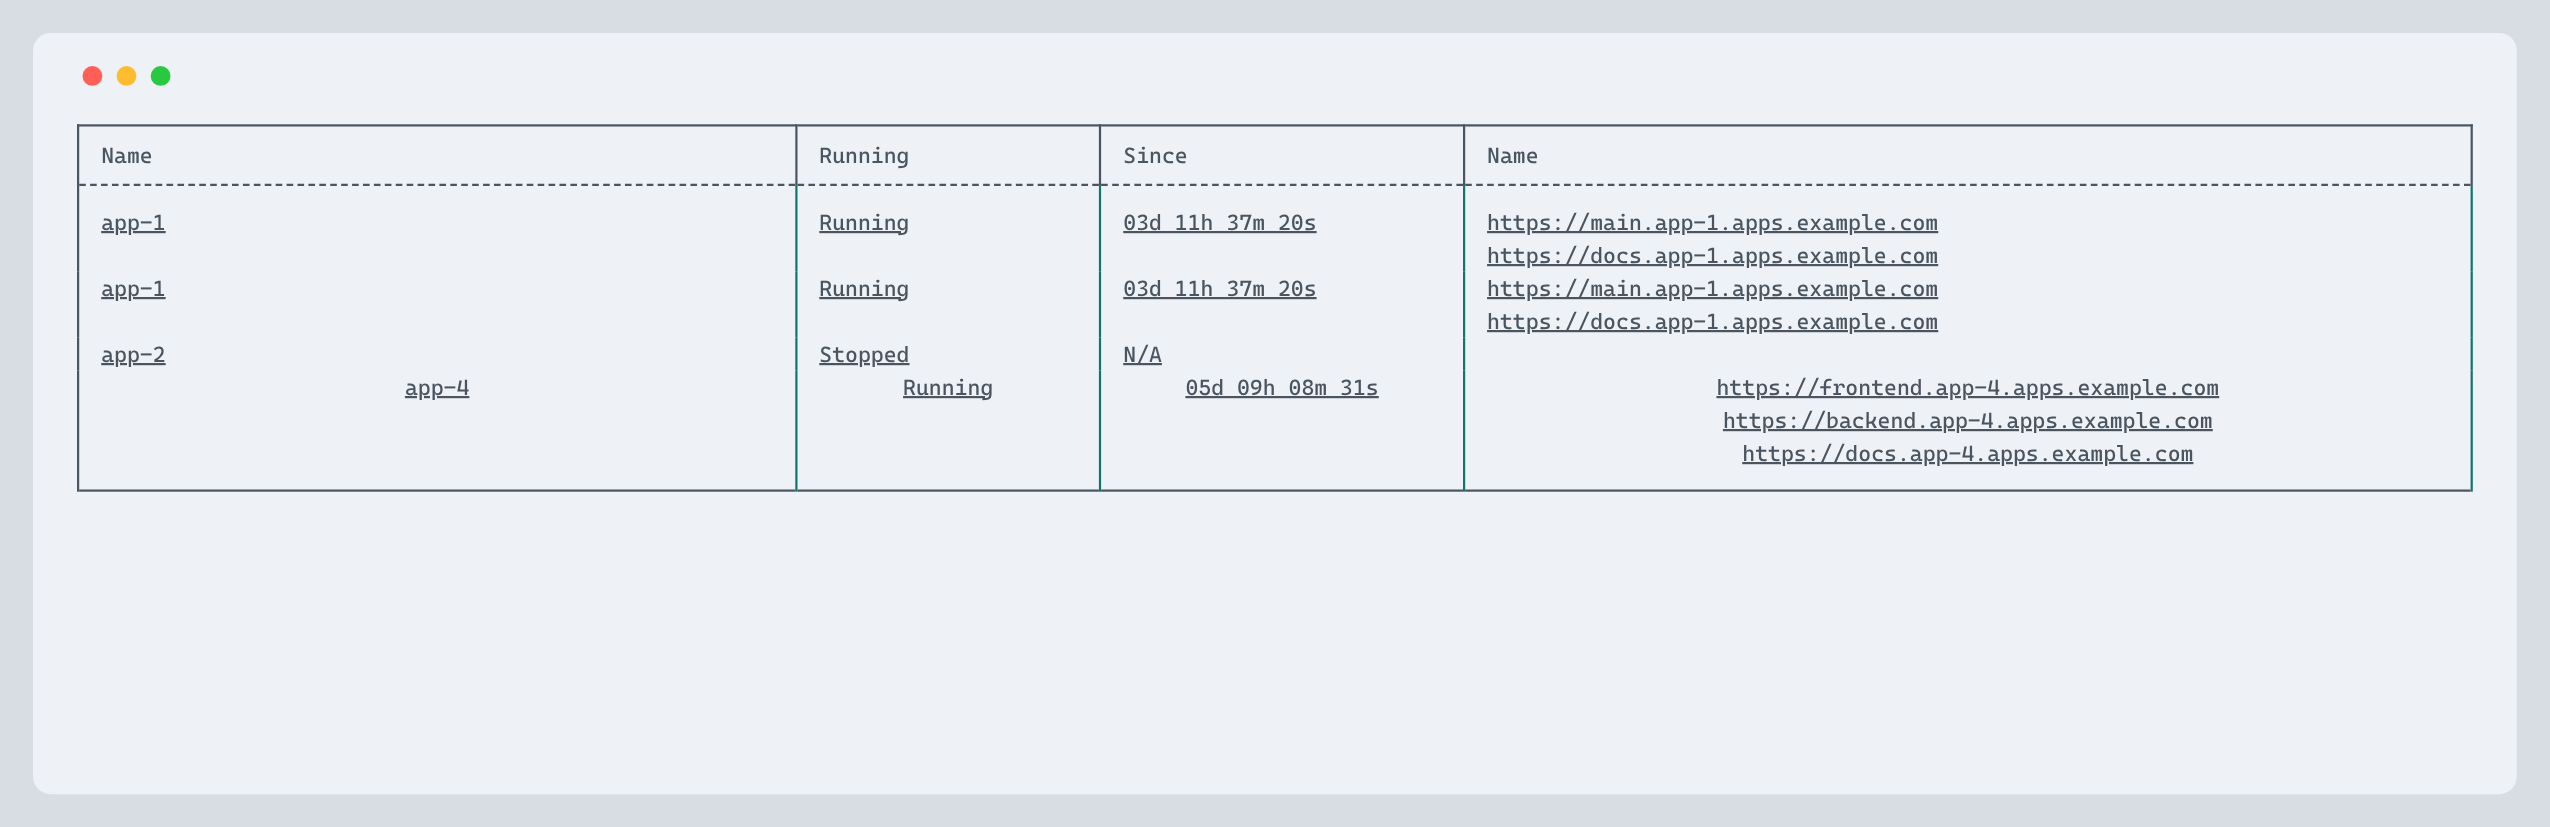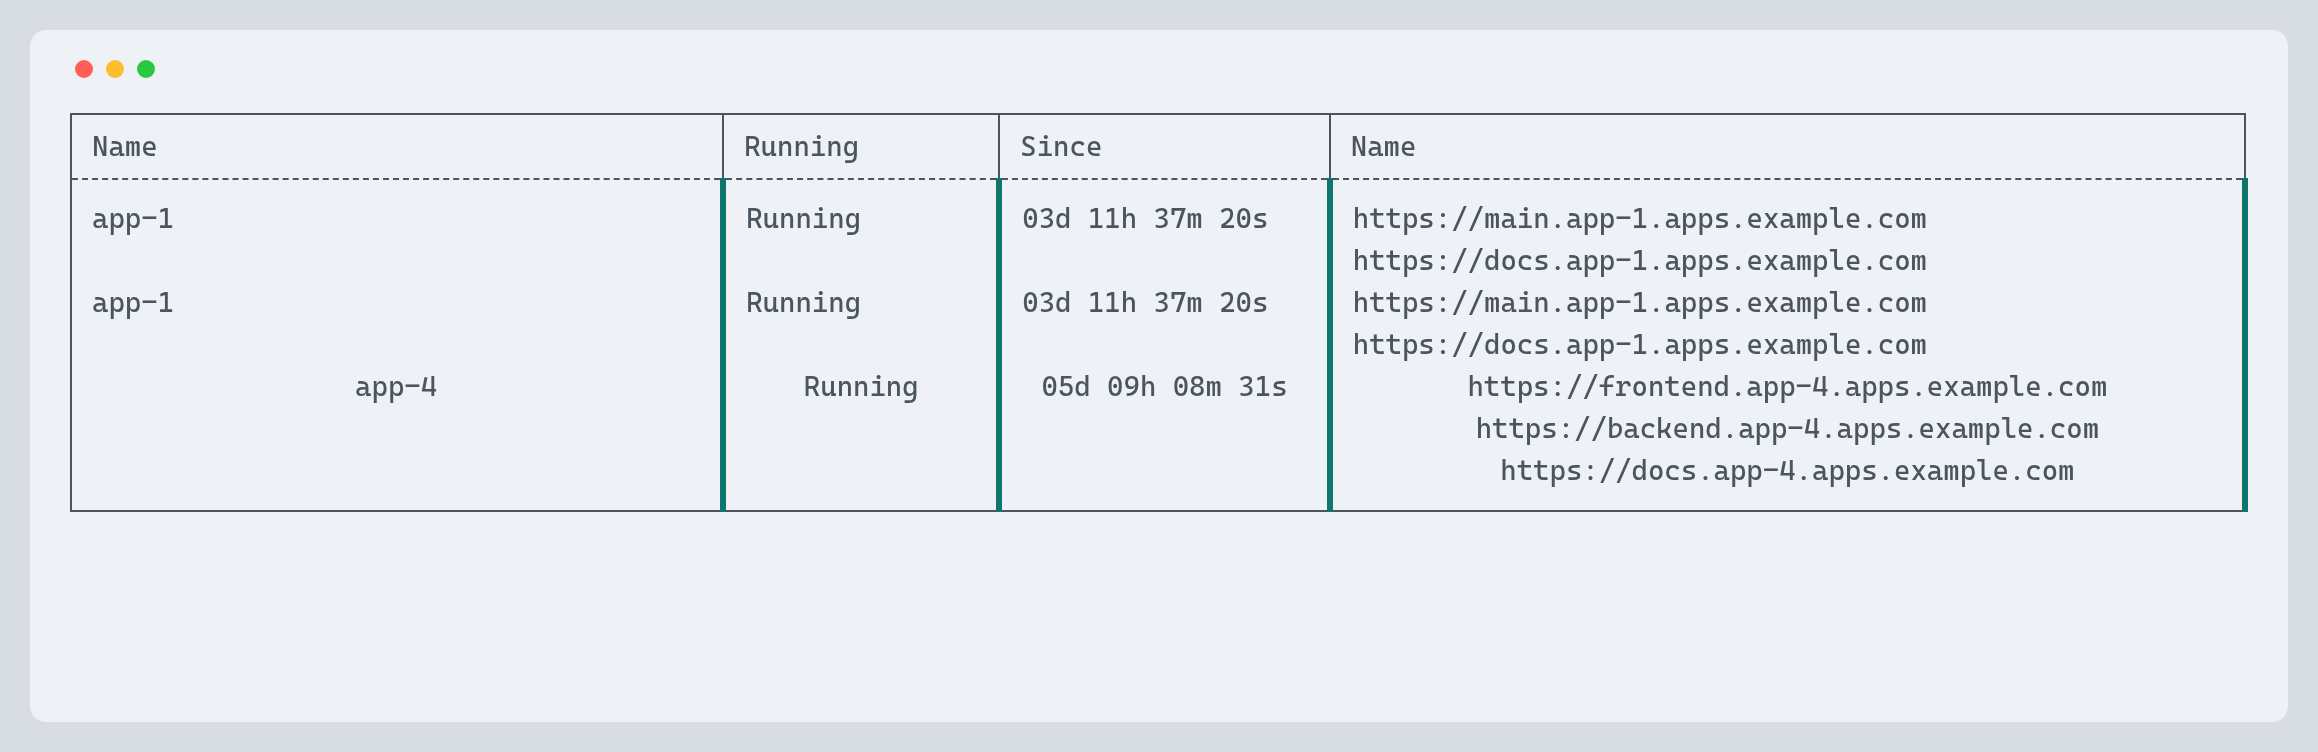--- a/index.html
+++ b/index.html
@@ -32,40 +32,41 @@
       border-radius: 50%;
     }
     .dot-red { background: #ff5f57; }
     .dot-yellow { background: #febc2e; }
     .dot-green { background: #28c840; }
     
     .app-table {
       width: 100%;
       border-collapse: collapse;
       border: 2px solid #4a5560;
-      font-size: 28px;
+      font-size: 20px;
       color: #4a5560;
       table-layout: fixed;
     }
     .app-table th {
       text-align: left;
       font-weight: normal;
       padding: 12px 20px;
       border: 2px solid #4a5560;
       border-bottom-style: dashed;
       vertical-align: top;
       line-height: 1.4;
     }
     .app-table td {
       padding: 0 20px;
       border-left: 2px solid #4a5560;
-      border-right: 6px solid #0f766e;
+      border-right: 2px solid #0f766e;
       vertical-align: top;
       white-space: pre;
       line-height: 1.5;
+      text-decoration: underline;
     }
     .app-table tbody tr:first-child td {
       padding-top: 18px;
     }
     .app-table tbody tr:last-child td {
       padding-bottom: 18px;
       text-align: center;
     }
     .col-name { width: 30%; }
     .col-status { width: 12.7%; }
@@ -106,20 +107,26 @@
 https://docs.app-1.apps.example.com</td>
         </tr>
         <tr>
           <td>app-1</td>
           <td>Running</td>
           <td>03d 11h 37m 20s</td>
           <td>https://main.app-1.apps.example.com
 https://docs.app-1.apps.example.com</td>
         </tr>
         <tr>
+          <td>app-2</td>
+          <td>Stopped</td>
+          <td>N/A</td>
+          <td></td>
+        </tr>
+        <tr>
           <td>app-4</td>
           <td>Running</td>
           <td>05d 09h 08m 31s</td>
           <td>https://frontend.app-4.apps.example.com
 https://backend.app-4.apps.example.com
 https://docs.app-4.apps.example.com</td>
         </tr>
       </tbody>
   </table>
 </div>

